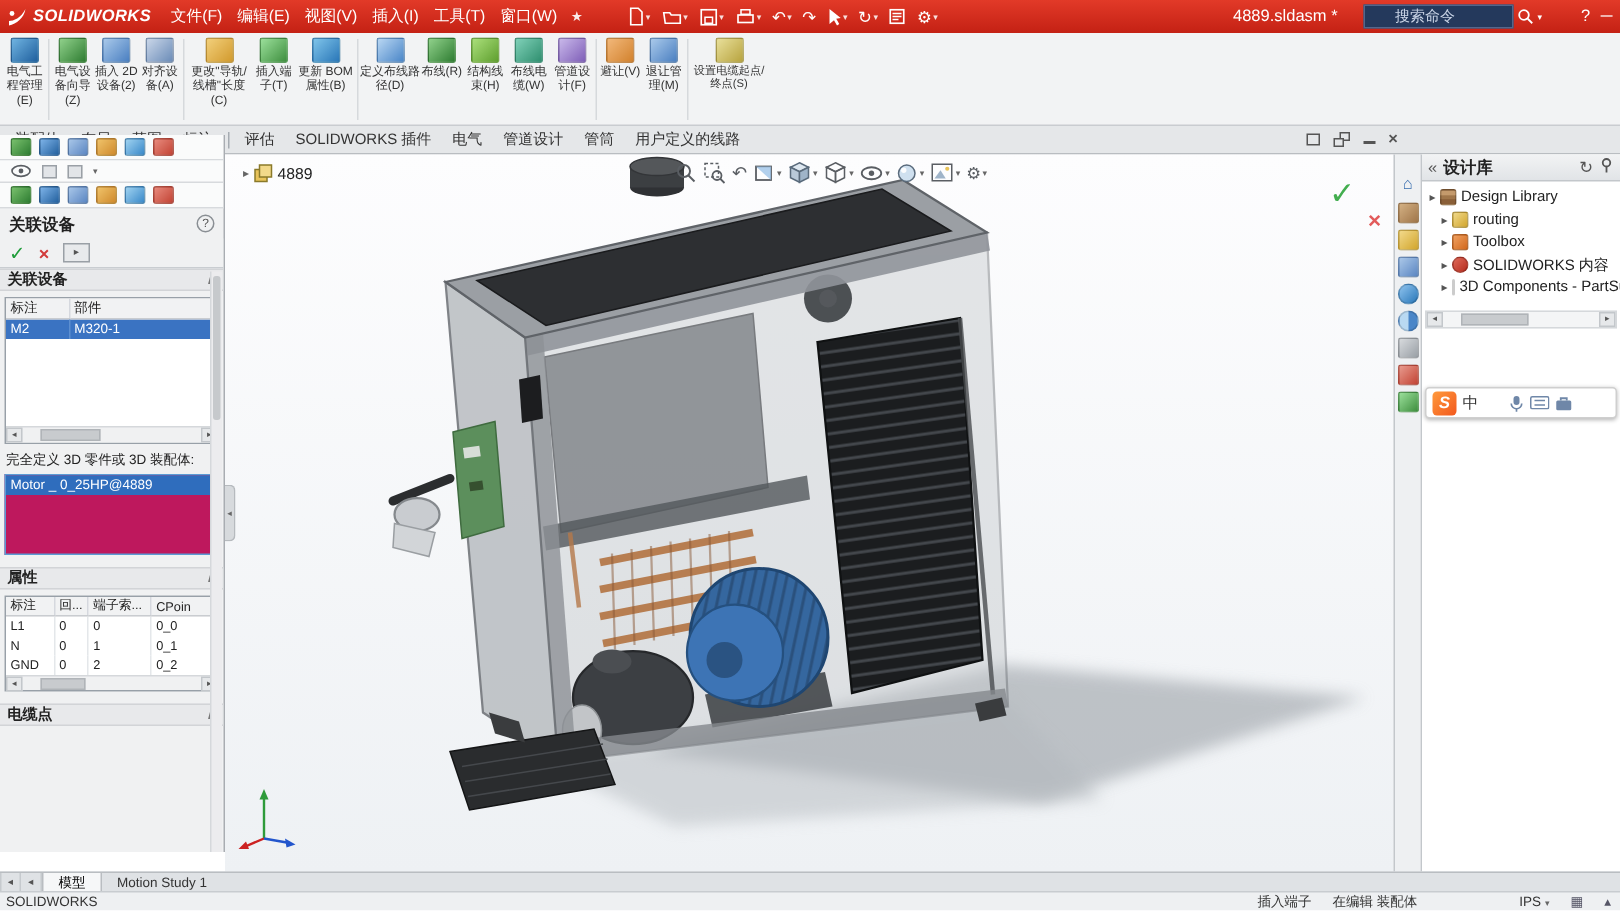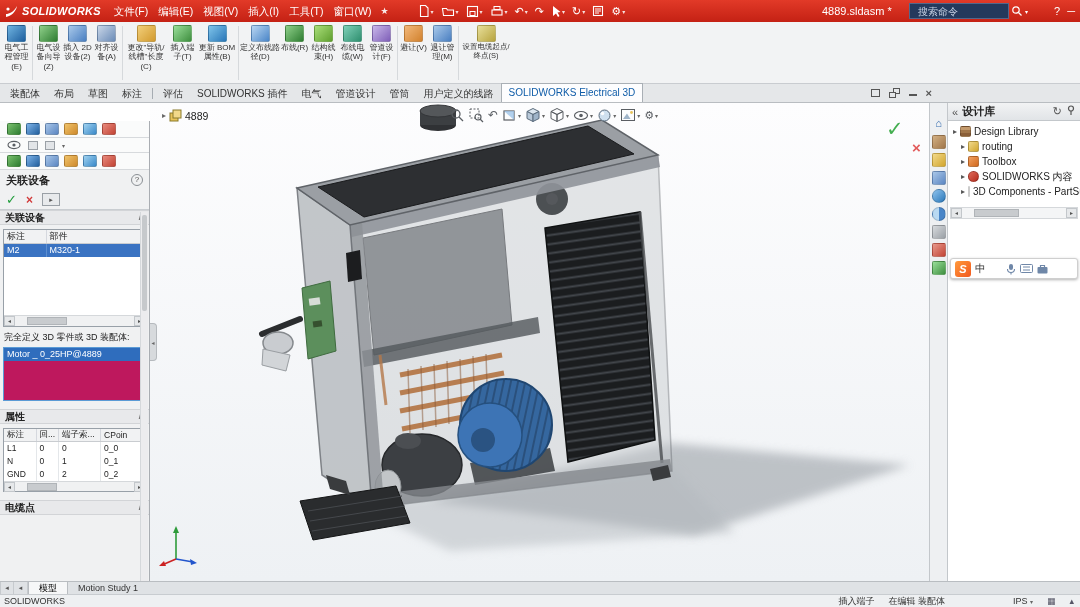--- a/index.html
+++ b/index.html
@@ -9,21 +9,21 @@
 
 #titlebar{position:absolute;left:0;top:0;width:1080px;height:22px;background:linear-gradient(#e23a28,#c42114);display:flex;align-items:center;color:#fff}
 .logo{display:flex;align-items:center;gap:4px;padding:0 8px 0 5px;font-weight:bold;font-style:italic;font-size:11px;letter-spacing:.3px;white-space:nowrap}
 .menu{font-size:10.5px;padding:0 5px;height:22px;line-height:22px;white-space:nowrap;cursor:default}
 .menu-pin{font-size:9px;padding:0 4px;opacity:.9}
 .tb-icons{display:flex;align-items:center;gap:1px;margin-left:22px}
 .ticon{height:18px;display:flex;align-items:center;justify-content:center;color:#fff;font-size:11px;padding:0 3px;cursor:pointer}
 .tcaret{font-size:6px;opacity:.85;margin-left:1px}
 .doc-title{position:absolute;left:822px;top:0;height:22px;line-height:22px;font-size:11px;white-space:nowrap}
 .search-wrap{position:absolute;right:52px;top:3px;display:flex;align-items:center;gap:2px}
-.search-input{width:100px;height:16px;background:#24395c;border:1px solid #53678c;color:#fff;font-size:10px;padding:0 8px;font-family:inherit}
+.search-input{width:100px;height:16px;background:#24395c;border:1px solid #53678c;color:#fff;font-size:10px;padding:0 20px;font-family:inherit}
 .search-input::placeholder{color:#c9d4e6;opacity:1}
 .tb-right{position:absolute;right:2px;top:0;height:22px;display:flex;align-items:center;gap:7px;color:#fff;padding-right:3px}
 .tb-right span{cursor:pointer}
 
 
 #ribbon{position:absolute;left:0;top:22px;width:1080px;height:62px;background:#f2f3f4;border-bottom:1px solid #c9ccd0;display:flex;align-items:flex-start;padding:2px 0 0 2px}
 .rbtn{display:flex;flex-direction:column;align-items:center;width:29px;padding-top:1px;cursor:pointer}
 .rbtn.w44{width:44px}.rbtn.w40{width:40px}.rbtn.w52{width:52px}
 .ricon{width:19px;height:17px;border-radius:2px;margin-bottom:1px;border:1px solid rgba(0,0,0,.15)}
 .rlabel{font-size:8px;line-height:1.18;text-align:center;color:#333;word-break:break-all}
@@ -36,21 +36,21 @@
 .ctab-sep{width:1px;height:11px;background:#a6acb2;margin:0 3px 3px}
 .doc-controls{margin-left:auto;margin-right:148px;display:flex;align-items:center;gap:9px;height:19px;color:#555}
 .sqico{width:9px;height:8px;border:1px solid #555;display:inline-block}
 .dsq{position:relative;width:11px;height:10px;display:inline-block}
 .dsq i{position:absolute;border:1px solid #555;width:7px;height:6px;display:block}
 .dsq i:first-child{right:0;top:0}.dsq i:last-child{left:0;bottom:0;background:#e5e7e9}
 .minico{width:8px;border-bottom:2px solid #555;display:inline-block;height:6px}
 .xico{font-size:11px;font-weight:bold;line-height:10px}
 
 
-#leftpanel{position:absolute;left:0;top:121px;width:150px;height:478px;background:#f0f1f2;border-right:1px solid #a9adb2;overflow:hidden}
+#leftpanel{position:absolute;left:0;top:90px;width:150px;height:478px;background:#f0f1f2;border-right:1px solid #a9adb2;overflow:hidden}
 .lp-tabrow{height:17px;background:#fafbfb;border-bottom:1px solid #d7dadd;display:flex;align-items:center;gap:5px;padding:0 7px}
 .lp-tabrow .mini{width:14px;height:12px;border-radius:2px;border:1px solid rgba(0,0,0,.18);cursor:pointer}
 .lp-disprow{height:15px;background:#fafbfb;border-bottom:1px solid #d7dadd;display:flex;align-items:center;gap:7px;padding:0 7px;color:#555}
 .pm-title{height:20px;display:flex;align-items:center;justify-content:space-between;padding:0 6px;font-weight:bold;font-size:11px}
 .pm-help{width:12px;height:12px;border:1px solid #8a8f94;border-radius:50%;font-size:8px;line-height:10px;text-align:center;color:#555;font-weight:normal;cursor:pointer}
 .pm-btnrow{height:20px;border-bottom:1px solid #c9cdd1;display:flex;align-items:center;gap:9px;padding:0 6px;background:#f0f1f2}
 .pm-ok{color:#1f9d3a;font-weight:bold;font-size:13px;cursor:pointer}
 .pm-cancel{color:#d23b3b;font-weight:bold;font-size:12px;cursor:pointer}
 .pm-opt{width:18px;height:13px;border:1px solid #9aa0a6;background:#e8eaec;font-size:7px;color:#555;text-align:center;line-height:12px;cursor:pointer}
 .sect-hdr{height:15px;background:#e8e9eb;border-top:1px solid #d2d4d7;border-bottom:1px solid #d2d4d7;font-weight:bold;font-size:10px;line-height:14px;padding:0 5px;display:flex;justify-content:space-between;color:#222;cursor:pointer}
@@ -265,21 +265,20 @@
   <span class="ctab">布局</span>
   <span class="ctab">草图</span>
   <span class="ctab">标注</span>
   <span class="ctab-sep"></span>
   <span class="ctab">评估</span>
   <span class="ctab">SOLIDWORKS 插件</span>
   <span class="ctab">电气</span>
   <span class="ctab">管道设计</span>
   <span class="ctab">管筒</span>
   <span class="ctab">用户定义的线路</span>
-  <span class="ctab active">SOLIDWORKS Electrical 3D</span>
   <div class="doc-controls">
     <span class="sqico"></span>
     <span class="dsq">
         <i></i>
         <i></i>
       </span>
     <span class="minico"></span>
     <span class="xico">×</span>
   </div>
 </div>

